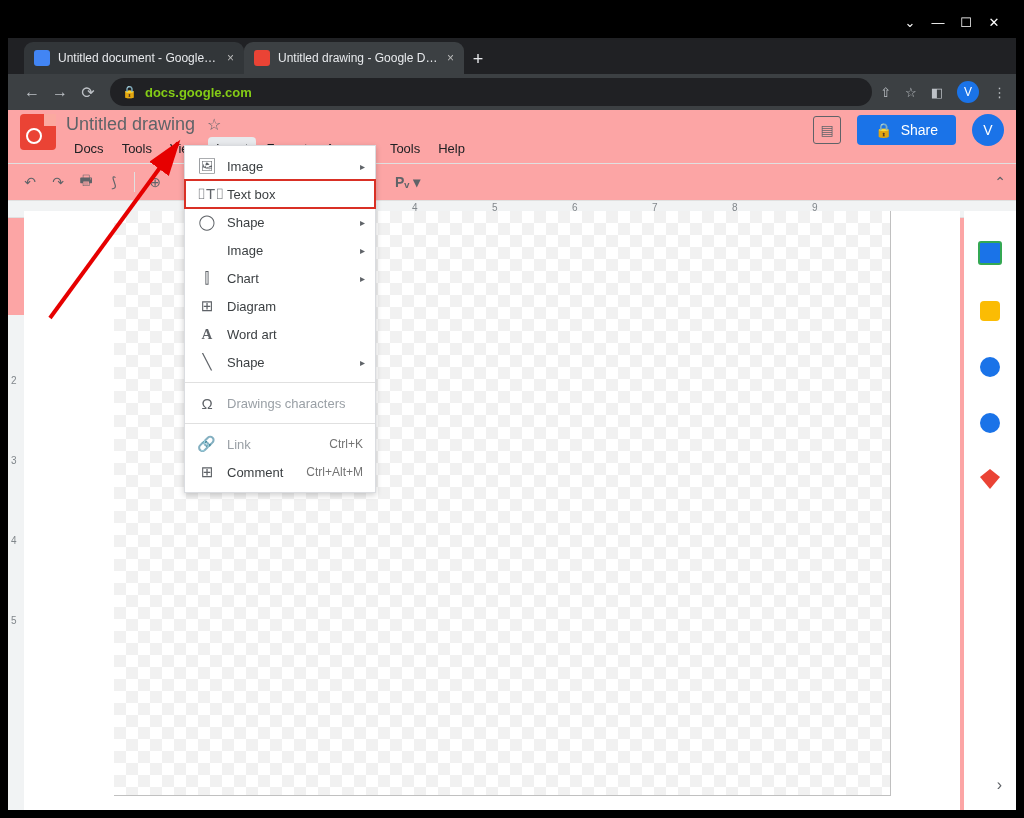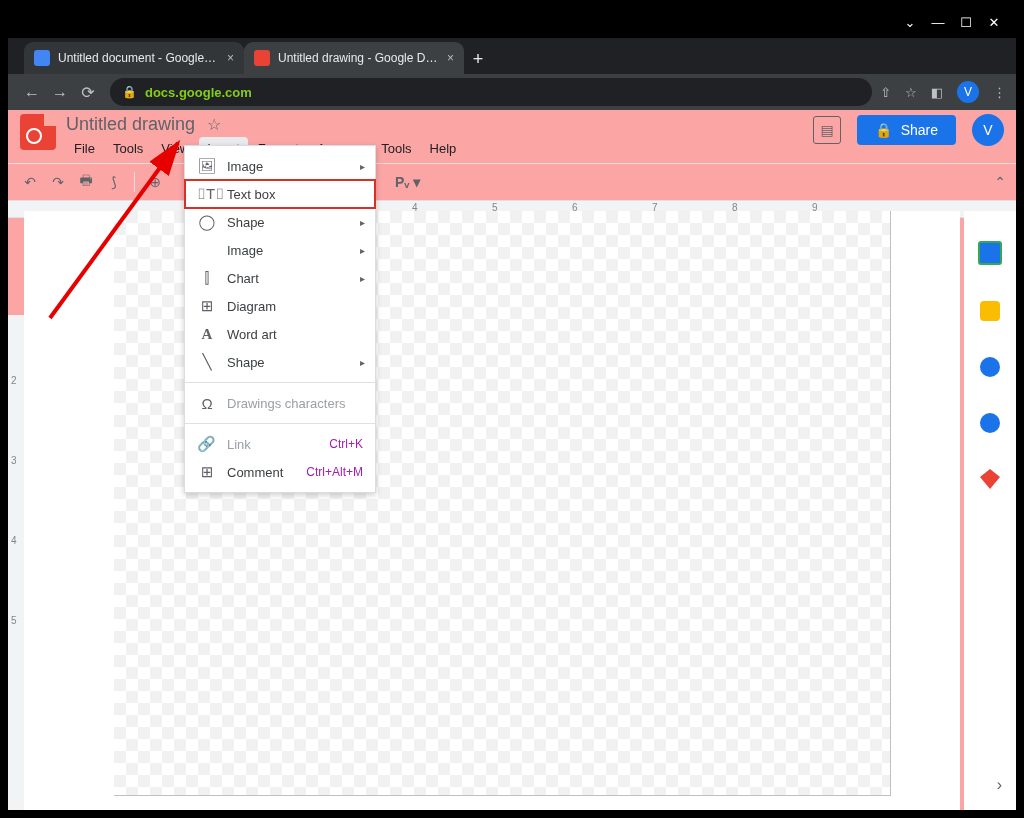--- a/index.html
+++ b/index.html
@@ -67,21 +67,21 @@
     border-left:none;border-top:none;
   }
   
   .sidepanel{position:absolute;top:101px;right:0;width:52px;bottom:0;background:#fff;display:flex;flex-direction:column;align-items:center;padding-top:30px;gap:36px;}
   .sidepanel .sicon{width:20px;height:20px;border-radius:4px;}
   
   .menu{position:absolute;top:137px;left:176px;width:190px;background:#fff;border:1px solid #dadce0;box-shadow:0 2px 6px rgba(0,0,0,0.2);font-size:13px;color:#3c4043;z-index:50;padding:6px 0;}
   .menu .item{display:flex;align-items:center;height:28px;padding:0 12px;position:relative;}
   .menu .item .micon{width:20px;text-align:center;color:#5f6368;margin-right:10px;font-size:15px;}
   .menu .item .submenu-arrow{position:absolute;right:10px;color:#5f6368;font-size:10px;}
-  .menu .item .shortcut{position:absolute;right:12px;color:#a21caf;font-size:12px;}
+  .menu .item .shortcut{position:absolute;right:12px;color:#737373;font-size:12px;}
   .menu .item.disabled{color:#9aa0a6;}
   .menu hr{border:none;border-top:1px solid #e0e0e0;margin:6px 0;}
   .menu .item.highlight{outline:2px solid #d93025;outline-offset:-1px;}
   
   .arrow-svg{position:absolute;z-index:60;pointer-events:none;}
   
   .explore{position:absolute;right:14px;bottom:16px;color:#5f6368;font-size:16px;}
   .chaticon{width:26px;height:26px;border:1px solid #5f6368;border-radius:3px;display:flex;align-items:center;justify-content:center;font-size:14px;color:#5f6368;}
 </style>
 </head>
@@ -130,21 +130,21 @@
   <div class="app">
 
     <div class="dochdr">
       <div class="doclogo"></div>
       <div class="docname-area">
         <div class="docname-row">
           <span class="docname">Untitled drawing</span>
           <span class="star">☆</span>
         </div>
         <div class="menubar">
-          <span>File</span>
+          <span>Docs</span>
           <span>Tools</span>
           <span>View</span>
           <span class="open">Insert</span>
           <span>Format</span>
           <span>Arrange</span>
           <span>Tools</span>
           <span>Help</span>
         </div>
       </div>
       <div class="hdr-right">

